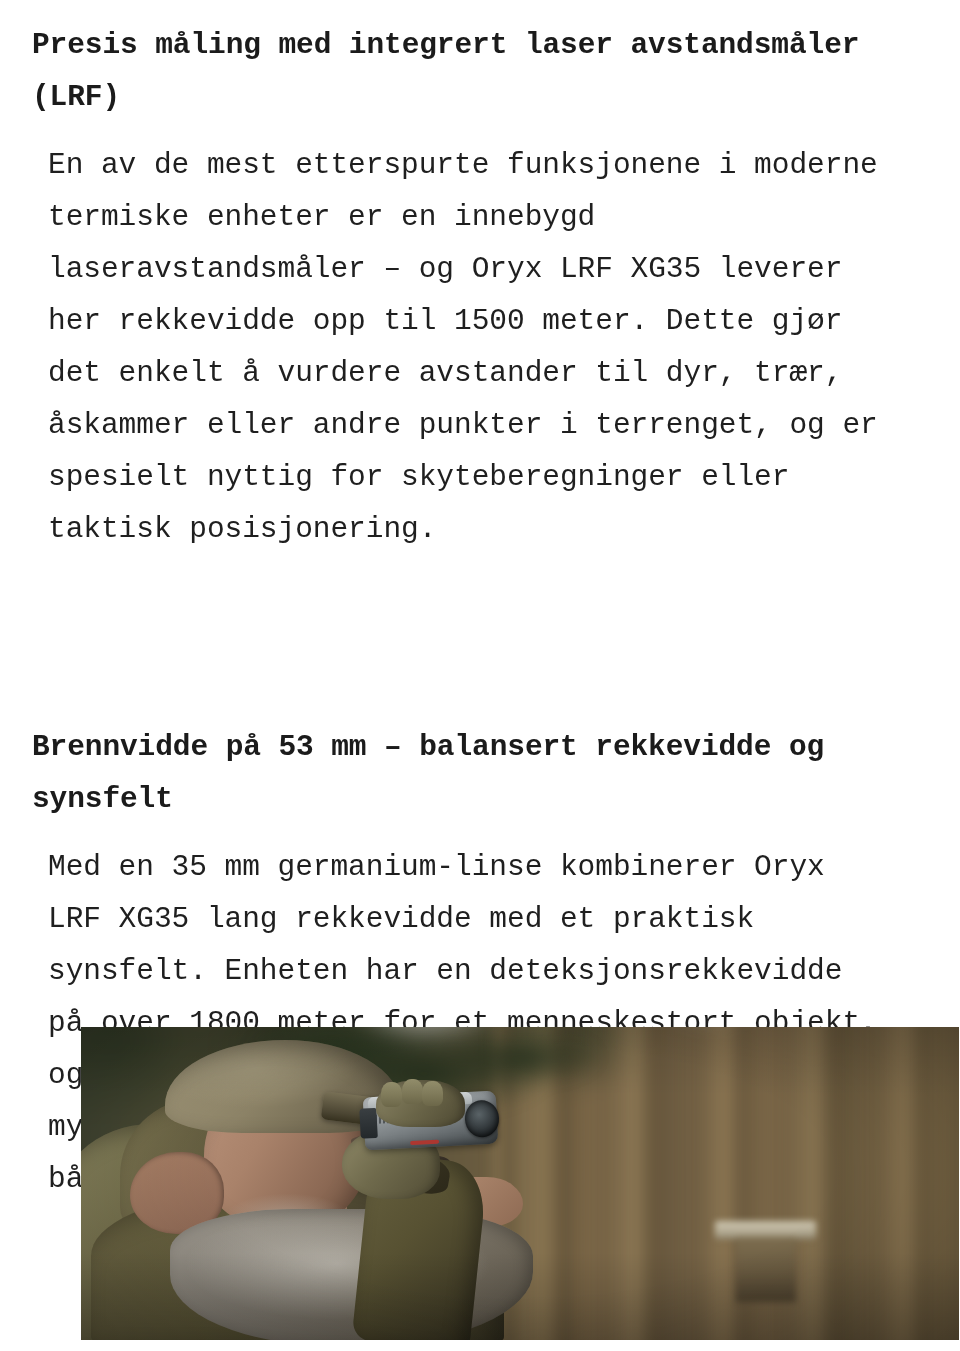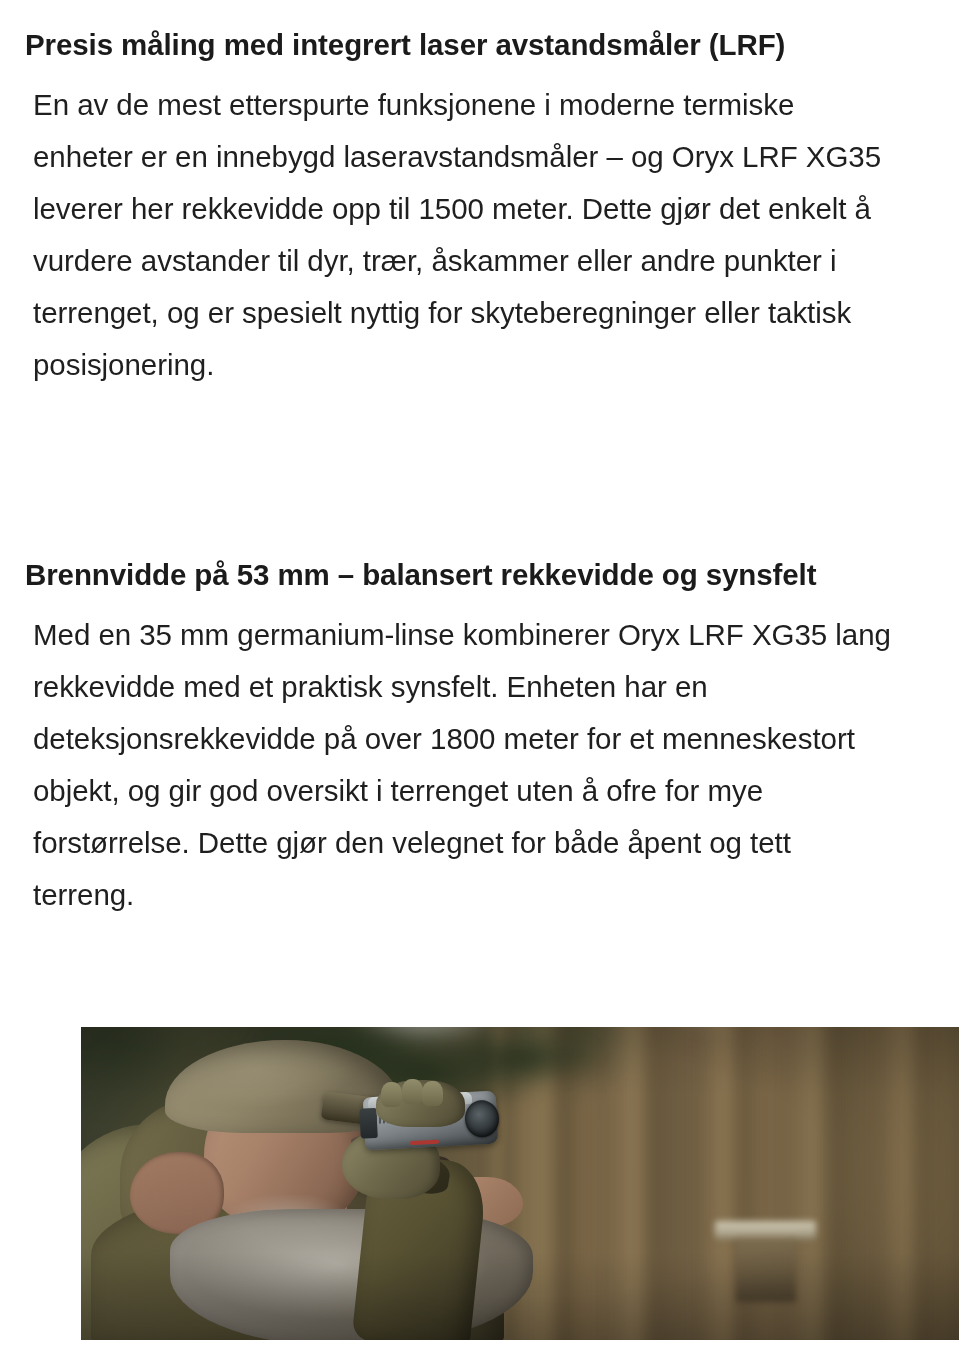--- a/index.html
+++ b/index.html
@@ -13,42 +13,43 @@
     width: 960px;
     height: 1351px;
     position: relative;
     overflow: hidden;
     font-family: "Liberation Sans", "DejaVu Sans", sans-serif;
     -webkit-font-smoothing: antialiased;
   }
 
   .article {
     position: absolute;
-    left: 25px;
+    left: 32px;
     top: 0;
     width: 878px;
+    font-family: Liberation Mono, monospace;
   }
 
   .section-heading {
     font-size: 29.5px;
     font-weight: 700;
     line-height: 52px;
     color: #1b1b1b;
     letter-spacing: -0.1px;
     margin: 0;
     white-space: pre-line;
   }
 
   .section-body {
     font-size: 29.5px;
     font-weight: 400;
     line-height: 52px;
     color: #1f1f1f;
     letter-spacing: -0.05px;
-    margin: 8px;
+    margin: 16px;
     white-space: pre-line;
   }
 
   .block-lrf { padding-top: 19px; }
 
   .section-gap { height: 150px; }
 
   .block-focal { }
 
   

